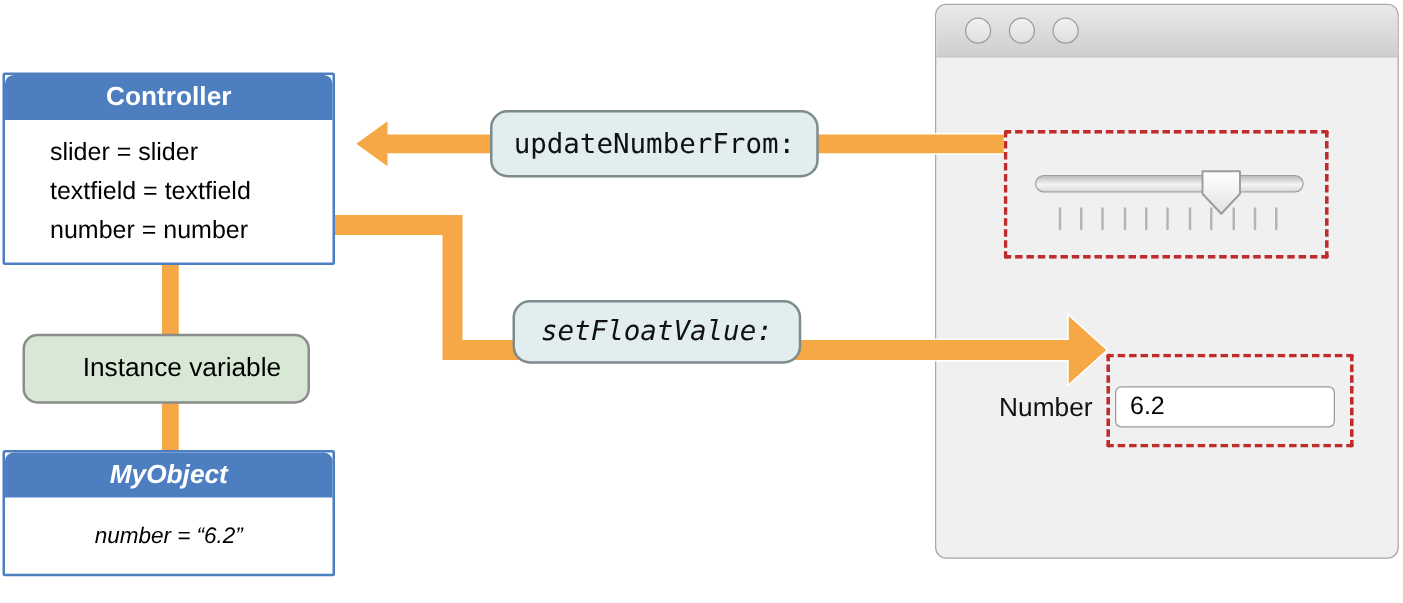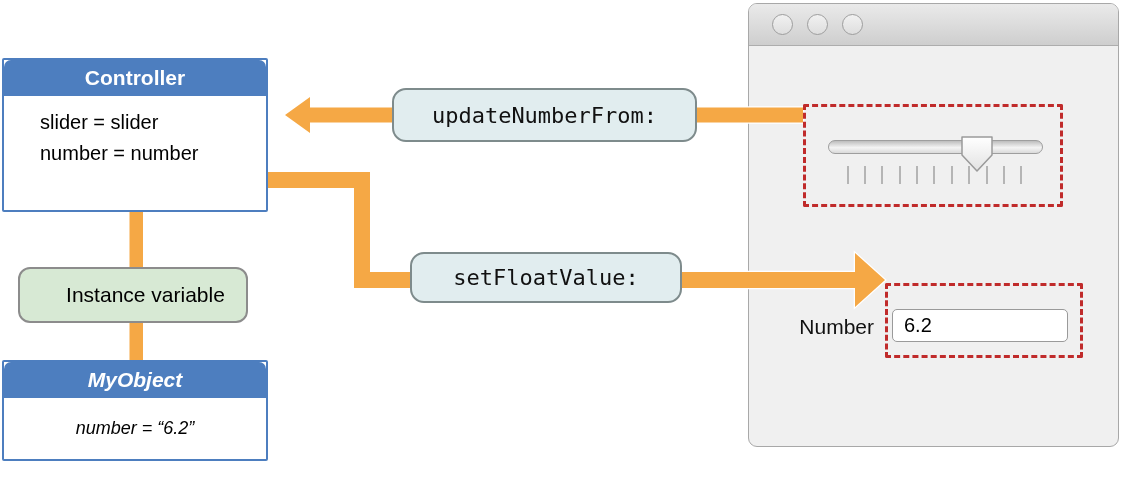--- a/index.html
+++ b/index.html
@@ -55,22 +55,22 @@
   .instance-box{position:absolute;left:18px;top:267px;width:230px;height:56px;
                 background:var(--green_fill);border:2px solid var(--green_border);
                 border-radius:12px;box-sizing:border-box;display:flex;align-items:center;
                 justify-content:center;font-size:21px;color:#000;padding-left:25px;}
 
   
   .msg{position:absolute;background:var(--label_fill);border:2px solid var(--label_border);
        border-radius:14px;box-sizing:border-box;display:flex;align-items:center;
        justify-content:center;font-family:"DejaVu Sans Mono","Liberation Mono",monospace;
        font-size:22px;color:#111;}
-  .msg-update{left:392px;top:88px;width:305px;height:54px;}
-  .msg-setfloat{left:410px;top:252px;width:272px;height:51px;}
+  .msg-update{left:392px;top:88px;width:263px;height:54px;}
+  .msg-setfloat{left:410px;top:240px;width:231px;height:51px;font-style:italic;}
 </style>
 </head>
 <body>
 
 <div class="canvas">
 
   <div class="window">
     <div class="titlebar">
       <div class="tl"></div>
       <div class="tl"></div>
@@ -116,20 +116,21 @@
 
     <div class="hl hl-number">
       <input class="number-input" type="text" value="6.2" style="">
     </div>
   </div>
 
   <div class="obox controller-box">
     <div class="box-header">Controller</div>
     <div class="box-body">
       <div>slider = slider</div>
+      <div>textfield = textfield</div>
       <div>number = number</div>
     </div>
   </div>
 
   <div class="instance-box">
     <span>Instance variable</span>
   </div>
 
   <div class="obox myobject-box">
     <div class="box-header">MyObject</div>

